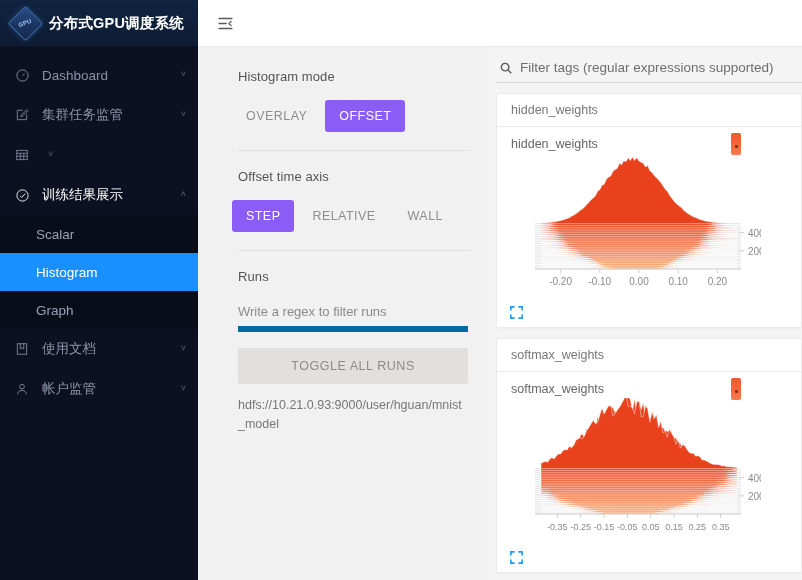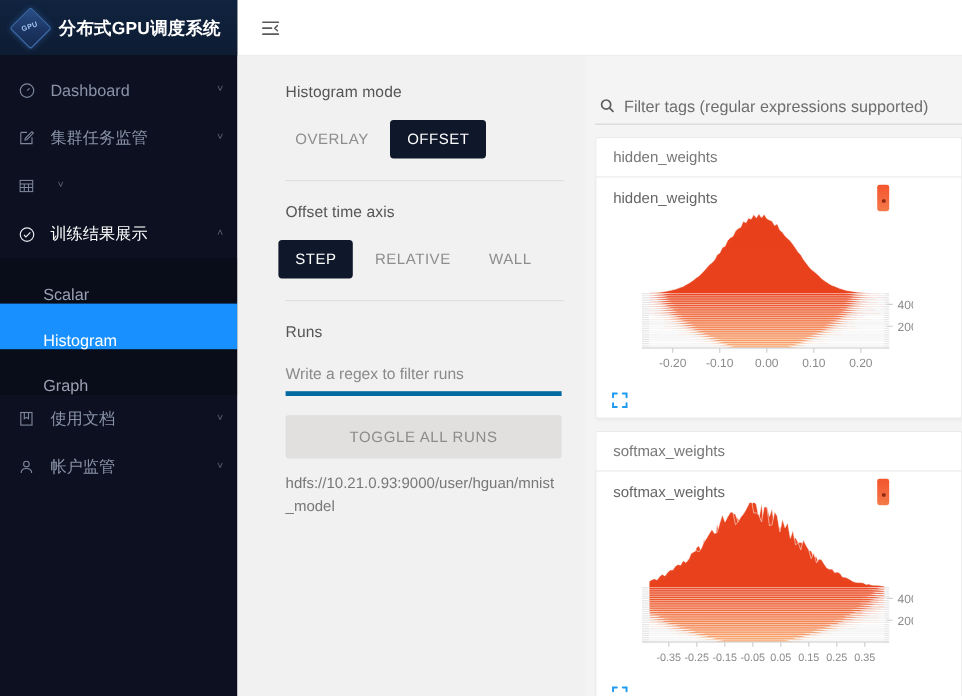--- a/index.html
+++ b/index.html
@@ -64,21 +64,21 @@
   .nav-item .lbl{flex:1;white-space:nowrap;}
   .nav-item .caret{
     font-size:9px;color:#5d6577;margin-left:6px;
     transform:translateY(-1px);
   }
   .nav-item.open .lbl{color:#fff;}
   .nav-item.open .ico{color:#e6e9f0;}
 
   .subnav{background:#090d1a;}
   .sub-item{
-    height:38px;display:flex;align-items:flex-end;
+    height:38px;display:flex;align-items:center;
     padding-left:36px;font-size:13.5px;color:#99a1b3;cursor:pointer;
   }
   .sub-item.active{background:#1890ff;color:#ffffff;}
 
   
   .right{flex:1;display:flex;flex-direction:column;height:580px;min-width:0;}
   .topbar{
     height:46px;min-height:46px;background:#ffffff;
     display:flex;align-items:center;padding-left:14px;
     border-bottom:1px solid #e9e9e9;
@@ -103,26 +103,26 @@
   .toggle-row{
     display:flex;align-items:center;gap:4px;flex-wrap:wrap;
     margin-left:-6px;
   }
   .tbtn{
     font-size:12.5px;color:#8d8d8d;letter-spacing:.45px;
     padding:9px 14px;border-radius:3px;cursor:pointer;
     background:transparent;border:none;
     font-family:"Liberation Sans",sans-serif;
   }
-  .tbtn.sel{background:#0f172a;color:#ffffff;}
+  .tbtn.sel{background:#8b5cf6;color:#ffffff;}
   .divider{
     height:1px;background:#e0e0e0;margin:18px 18px 18px 40px;
   }
   .regex-input{
-    width:100%;border:none;border-bottom:4px solid #0369a1;
+    width:100%;border:none;border-bottom:6px solid #0369a1;
     background:transparent;font-size:13px;color:#777;
     padding:4px 0 7px 0;outline:none;
     font-family:"Liberation Sans",sans-serif;
   }
   .regex-input::placeholder{color:#8a8a8a;}
   .toggle-all{
     margin-top:16px;width:100%;
     background:#e2e0de;border:none;border-radius:2px;
     color:#8b8b8b;font-size:12.5px;letter-spacing:.55px;
     padding:11px 0;cursor:pointer;
@@ -132,23 +132,23 @@
     margin-top:12px;font-size:12.5px;color:#777;line-height:1.55;
     word-break:break-all;
   }
 
   
   .charts{
     flex:1;min-width:0;background:#f4f4f4;
     padding:12px 0 0 8px;overflow:hidden;position:relative;
   }
   .filter-row{
-    display:flex;align-items:flex-start;
+    display:flex;align-items:center;
     border-bottom:1px solid #d8d8d8;
-    padding:0 6px 6px 2px;margin-right:0;margin-top:21px;
+    padding:0 6px 6px 2px;margin-right:0;
   }
   .filter-row .sico{
     width:16px;height:16px;flex:none;margin-right:4px;color:#666;
     display:flex;align-items:center;justify-content:center;
   }
   .filter-input{
     flex:1;border:none;background:transparent;outline:none;
     font-size:13.5px;color:#6e6e6e;
     font-family:"Liberation Sans",sans-serif;
   }

